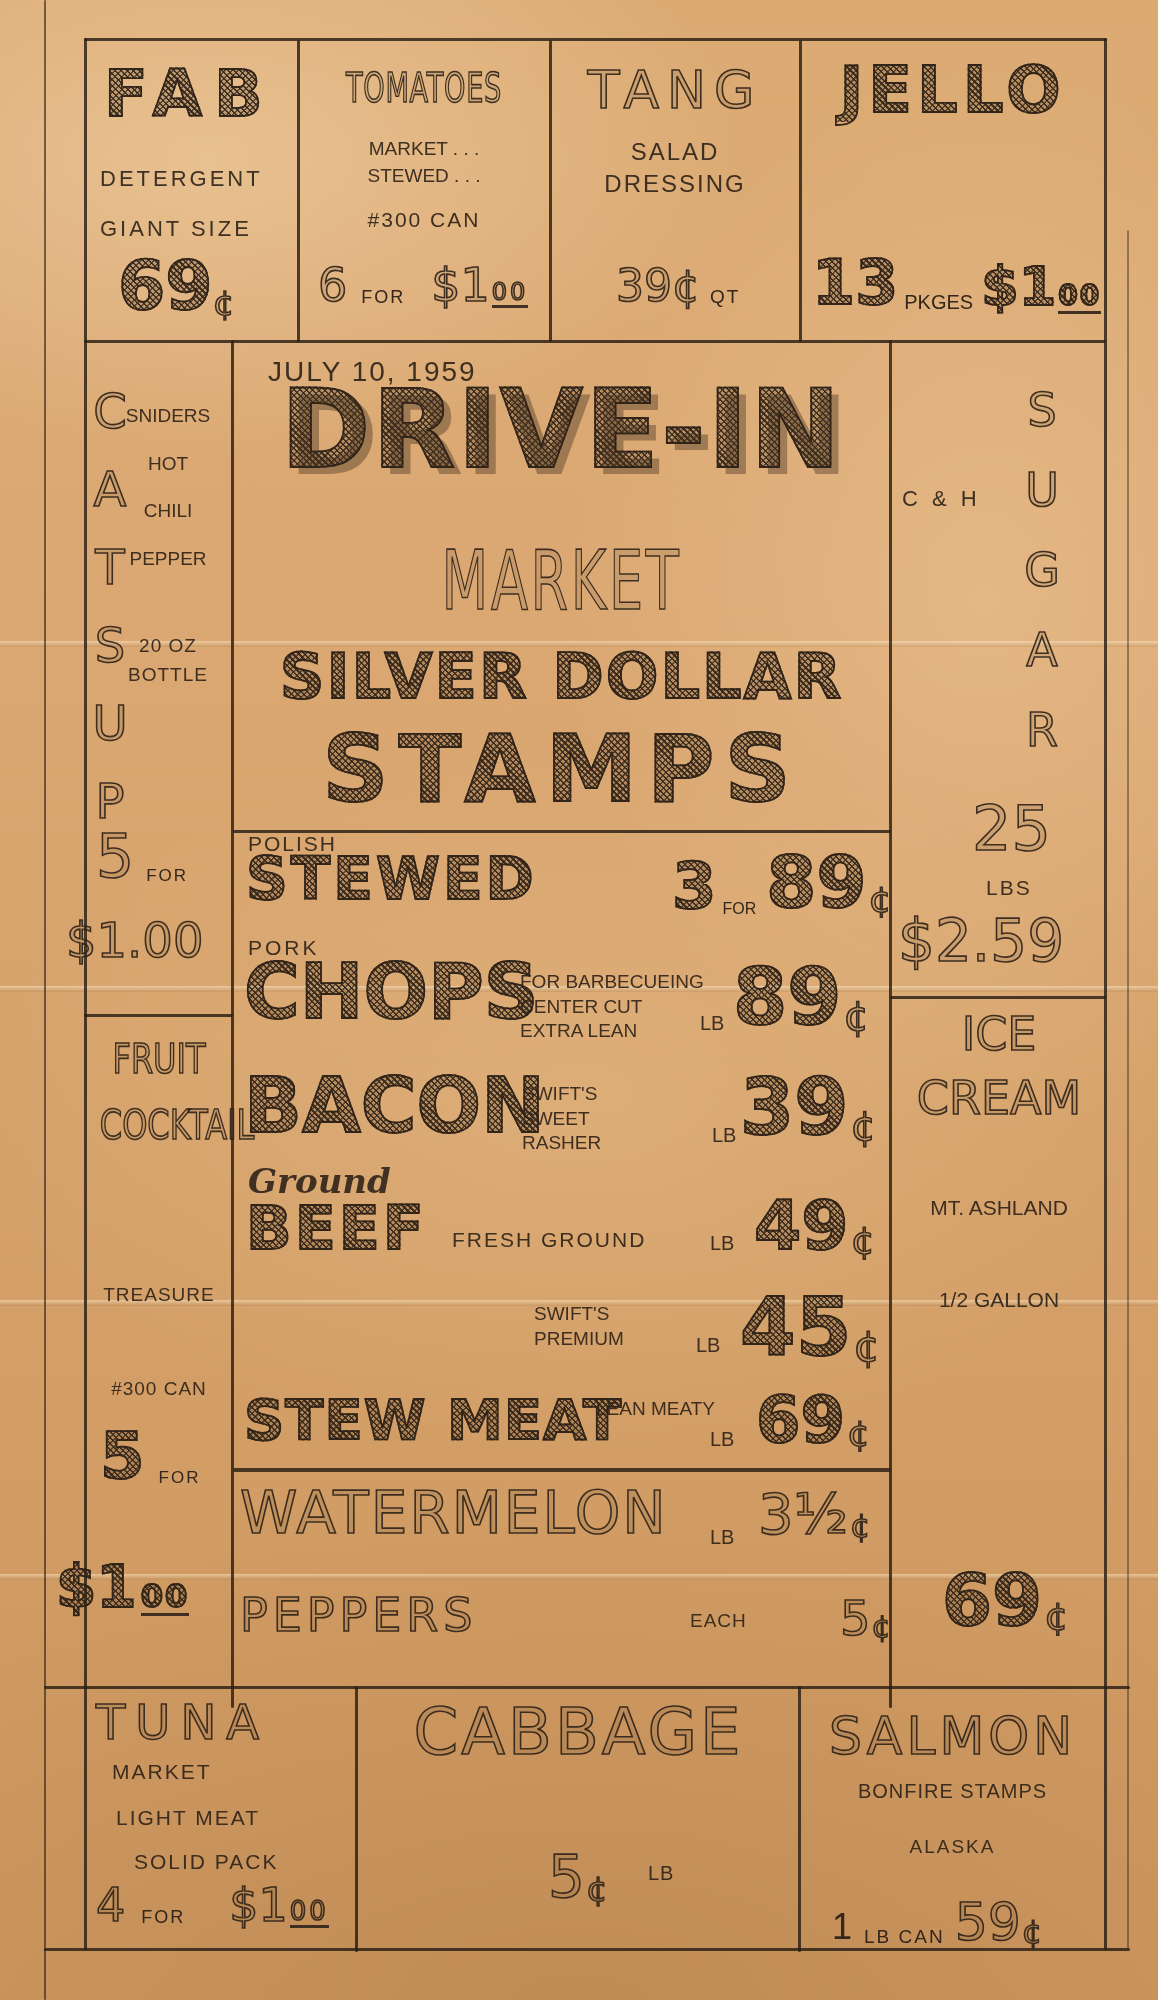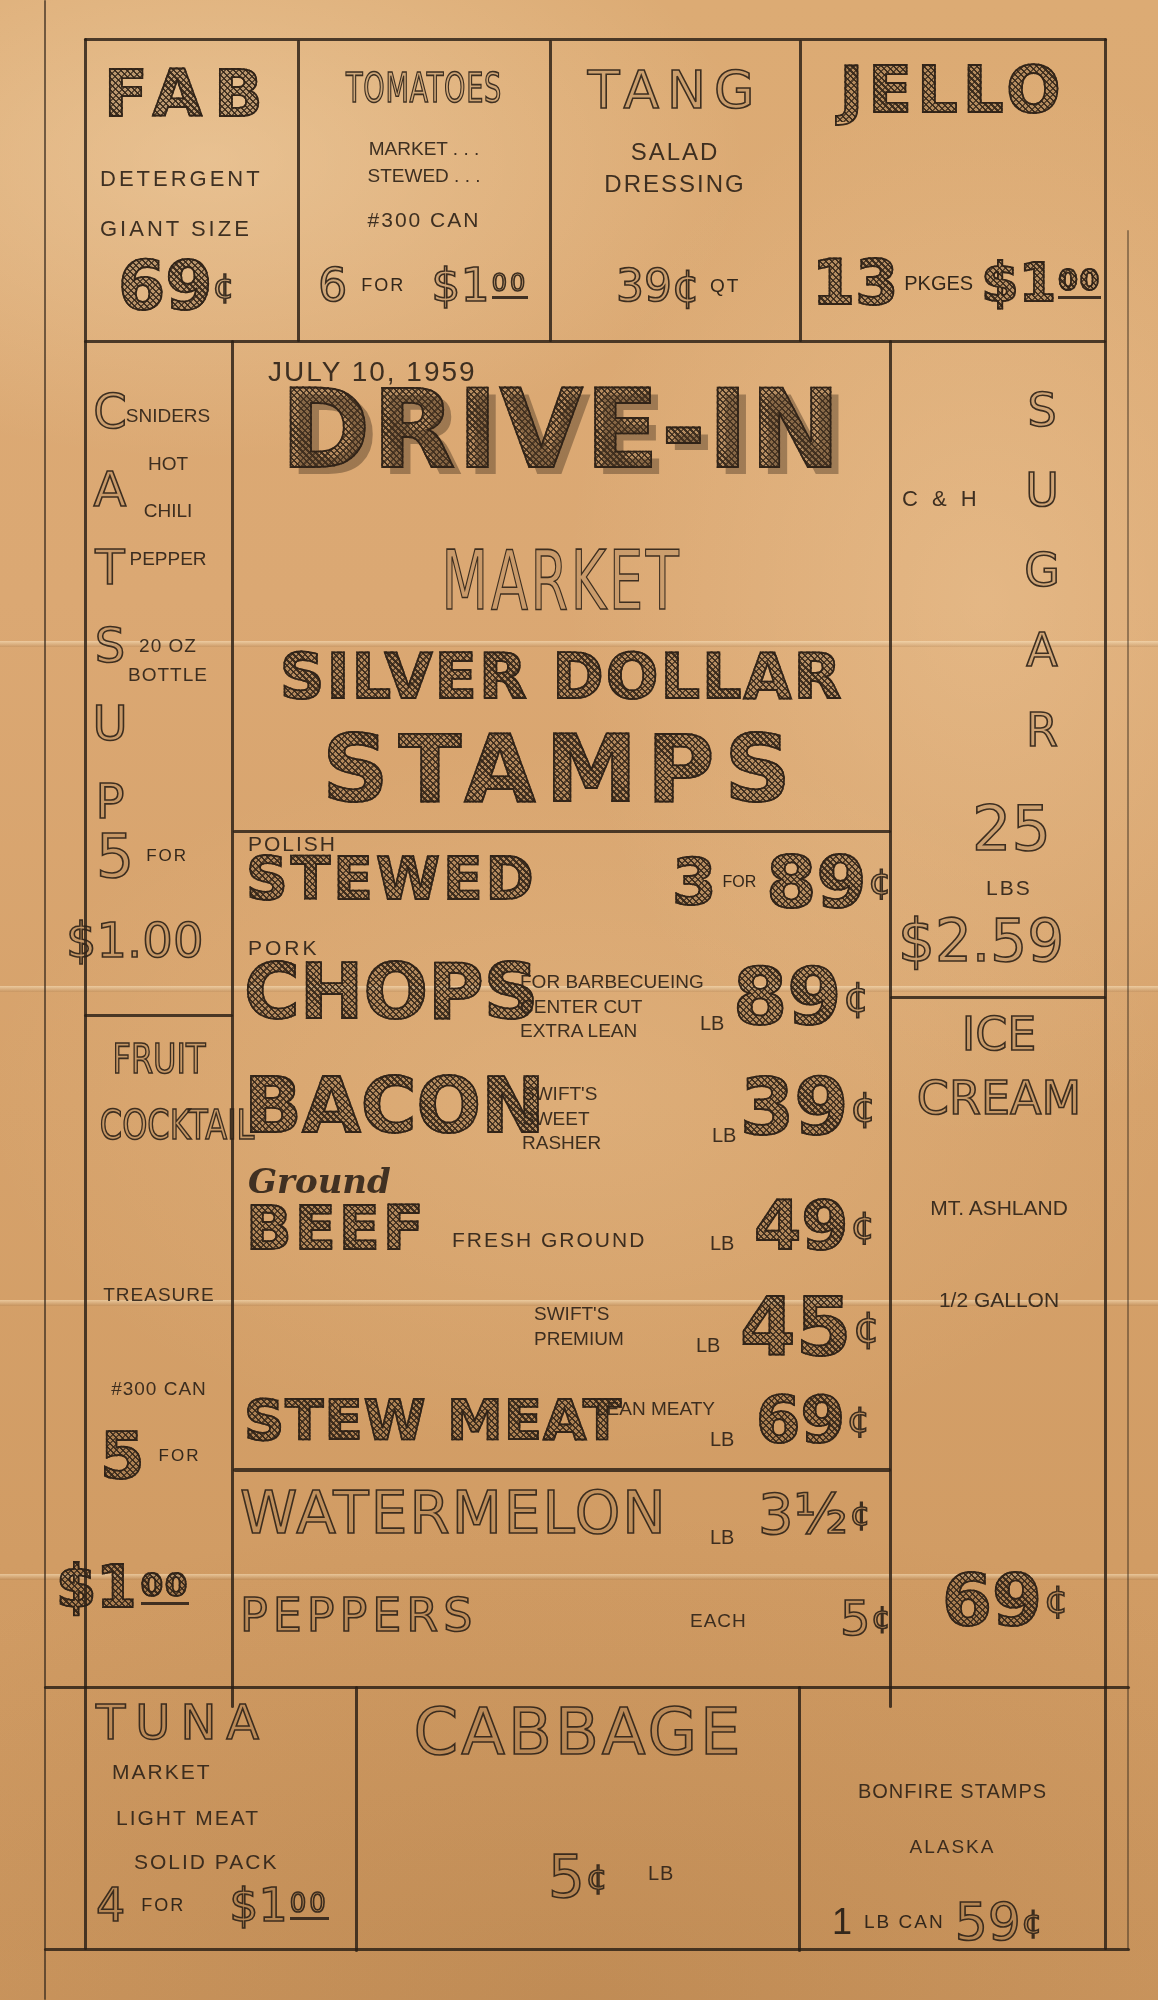--- a/index.html
+++ b/index.html
@@ -8,21 +8,21 @@
     font-family:"Liberation Sans",sans-serif;color:#33271b;
     background:
       radial-gradient(900px 500px at 18% 8%, rgba(255,235,200,.35), transparent 60%),
       radial-gradient(700px 900px at 85% 30%, rgba(255,228,185,.25), transparent 60%),
       radial-gradient(1000px 600px at 50% 55%, rgba(255,225,180,.18), transparent 60%),
       radial-gradient(1400px 700px at 50% 100%, rgba(140,90,40,.20), transparent 70%),
       linear-gradient(180deg,#dcab74 0%,#dba873 30%,#d6a26b 55%,#d19c64 78%,#cd9860 100%);
   }
   .t{position:absolute;white-space:pre-line;color:rgba(48,36,25,.92);line-height:1.15;}
   .ctr{text-align:center;}
-  .row{position:absolute;display:flex;align-items:center;white-space:pre;}
+  .row{position:absolute;display:flex;align-items:flex-end;white-space:pre;}
   .line{position:absolute;background:rgba(42,31,21,.82);border-radius:2px;}
   .crease{position:absolute;left:0;width:1158px;height:6px;
     background:linear-gradient(to bottom, rgba(255,238,205,.5), rgba(125,80,38,.16));}
   
   .ht{font-family:"DejaVu Sans",sans-serif;font-weight:bold;color:#3a2b1c;line-height:1;}
   @supports (-webkit-background-clip: text){
     .ht{
       background-image:
         repeating-linear-gradient(45deg, rgba(52,38,25,.92) 0 1.6px, rgba(52,38,25,.16) 1.6px 4.2px),
         repeating-linear-gradient(-45deg, rgba(52,38,25,.72) 0 1.6px, rgba(52,38,25,.08) 1.6px 4.6px);
@@ -241,20 +241,21 @@
     <span class="skel u" style="font-size:26px;margin-left:2px;letter-spacing:3px">00</span>
   </div>
 
   <div class="t skel ctr" style="left:357px;top:1700px;width:443px;font-size:64px;letter-spacing:3px">CABBAGE</div>
   <div class="row" style="left:548px;top:1848px">
     <span class="skel" style="font-size:58px">5</span>
     <span class="skel" style="font-size:34px;margin-left:1px">¢</span>
   </div>
   <div class="t sm" style="left:648px;top:1862px;font-size:20px;letter-spacing:1px">LB</div>
 
+  <div class="t skel ctr" style="left:800px;top:1710px;width:305px;font-size:52px;letter-spacing:4px">SALMON</div>
   <div class="t sm ctr" style="left:800px;top:1780px;width:305px;font-size:20px;letter-spacing:1px">BONFIRE STAMPS</div>
   <div class="t sm ctr" style="left:800px;top:1836px;width:305px;font-size:19px;letter-spacing:2px">ALASKA</div>
   <div class="row" style="left:832px;top:1896px">
     <span class="sm" style="font-size:36px">1</span>
     <span class="sm" style="font-size:19px;letter-spacing: 2px;margin-left:12px">LB CAN</span>
     <span class="skel" style="font-size:52px;margin-left:10px">59</span>
     <span class="skel" style="font-size:32px;margin-left:1px">¢</span>
   </div>
 
 </div>

